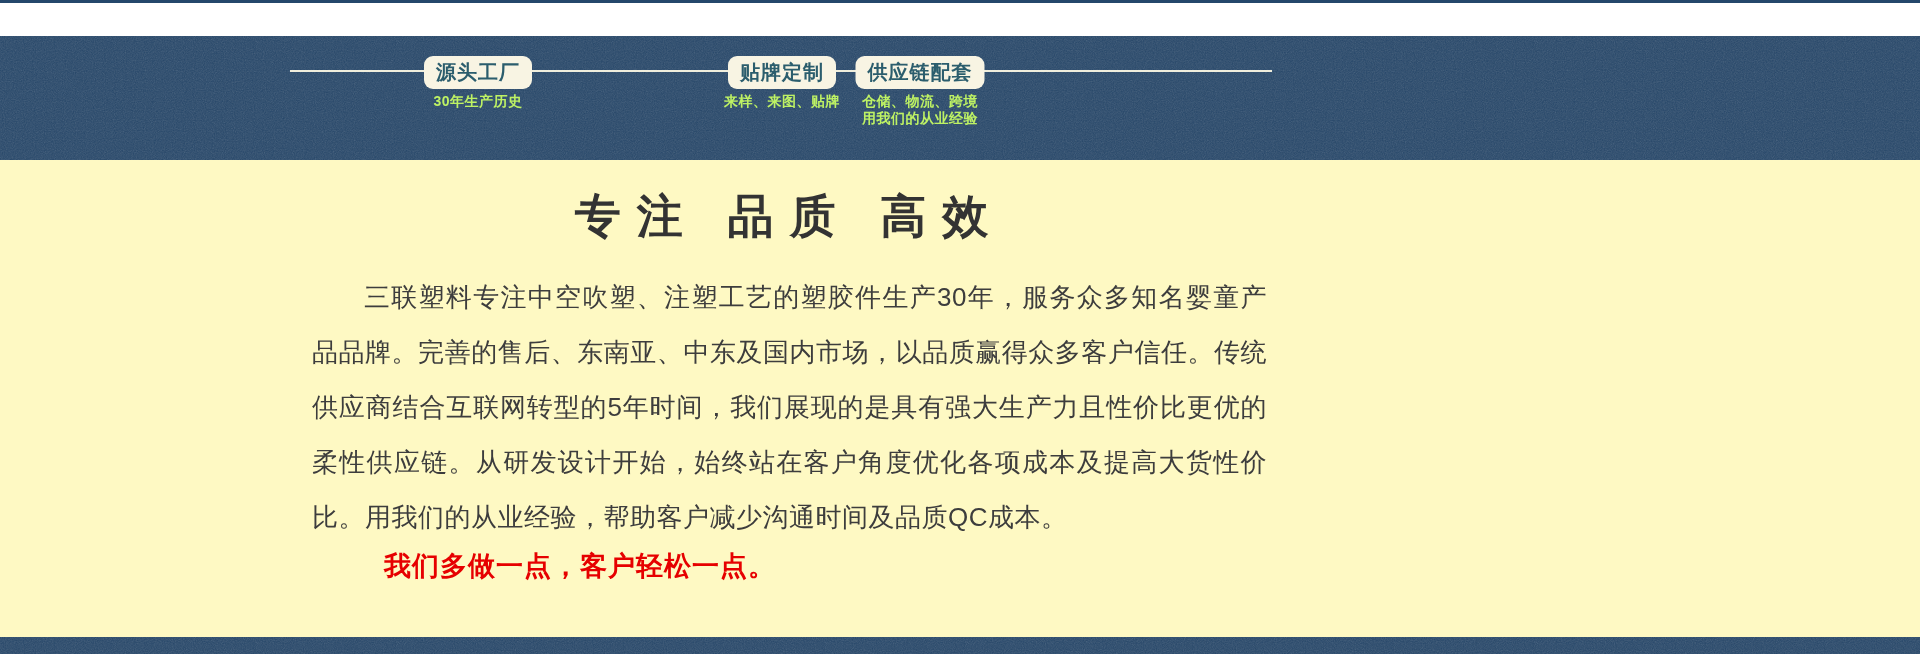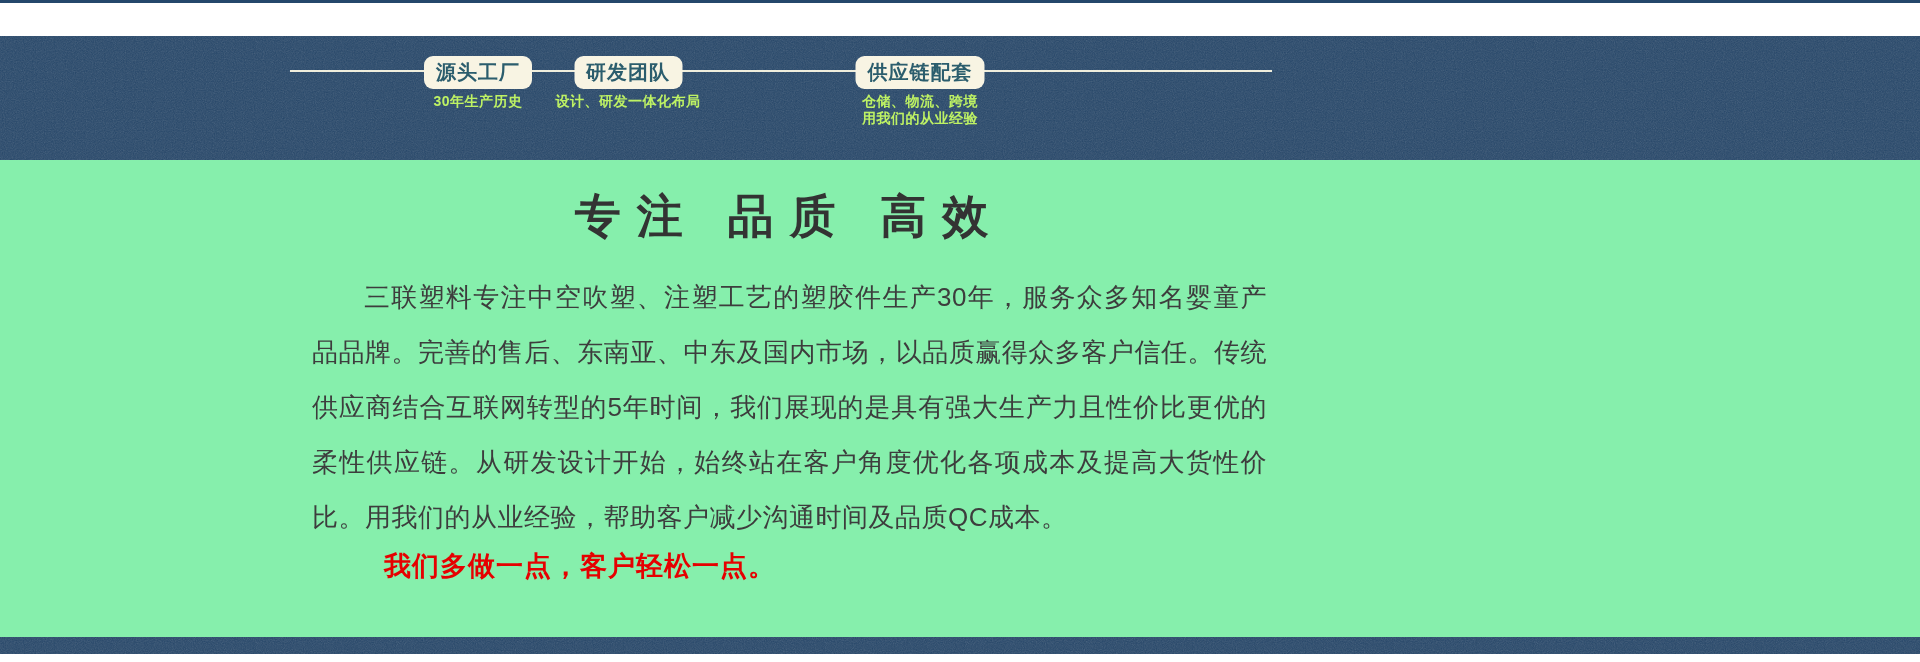--- a/index.html
+++ b/index.html
@@ -83,21 +83,21 @@
     font-weight: bold;
     line-height: 17px;
     letter-spacing: 0.5px;
   }
 
   
   .main {
     position: absolute;
     top: 160px; left: 0;
     width: 100%; height: 477px;
-    background: #86efac;
+    background: #fef9c3;
   }
   .content {
     width: 955px;
     margin-left: 312px;
     padding-top: 26px;
   }
   .section-title {
     text-align: center;
     color: #333333;
     font-size: 46px;
@@ -147,28 +147,28 @@
     <div class="connector"></div>
 
     <div class="step" style="left:478px">
       <div class="badge"><span>源头工厂</span></div>
       <div class="desc">
         <div>30年生产历史</div>
         <div></div>
       </div>
     </div>
 
-    <div class="step" style="left:628px">
-      <div class="badge"><span>研发团队</span></div>
+
+    <div class="step" style="left:782px">
+      <div class="badge"><span>贴牌定制</span></div>
       <div class="desc">
-        <div>设计、研发一体化布局</div>
+        <div>来样、来图、贴牌</div>
         <div></div>
       </div>
     </div>
-
 
     <div class="step" style="left:920px">
       <div class="badge"><span>供应链配套</span></div>
       <div class="desc">
         <div>仓储、物流、跨境</div>
         <div>用我们的从业经验</div>
       </div>
     </div>
 
   </section>

